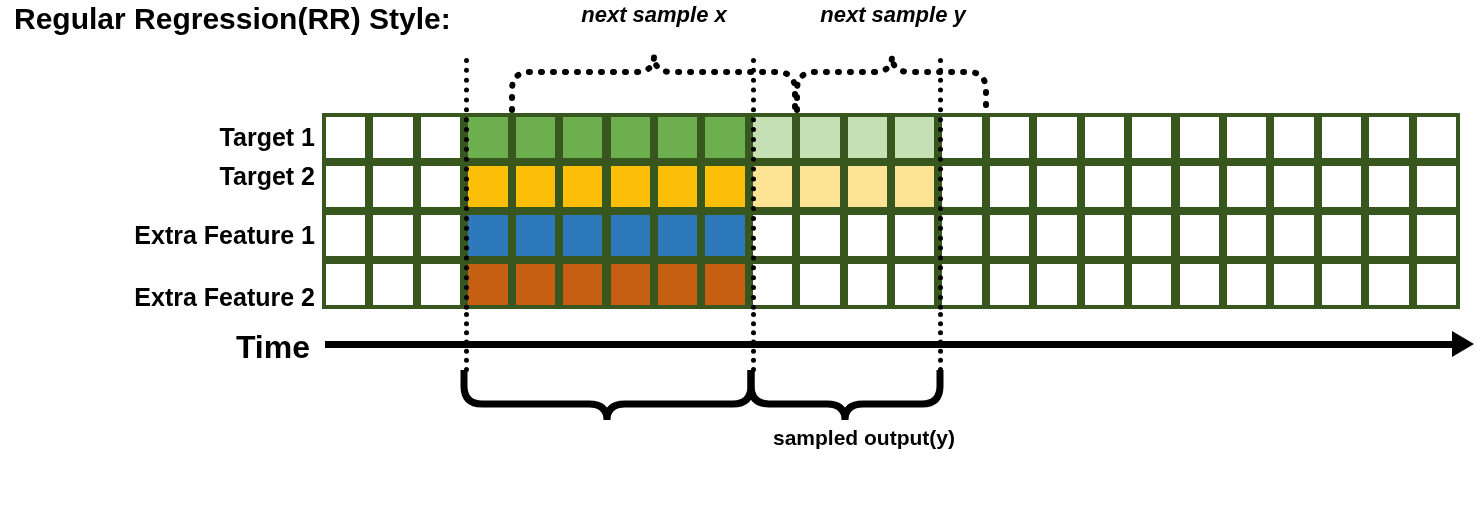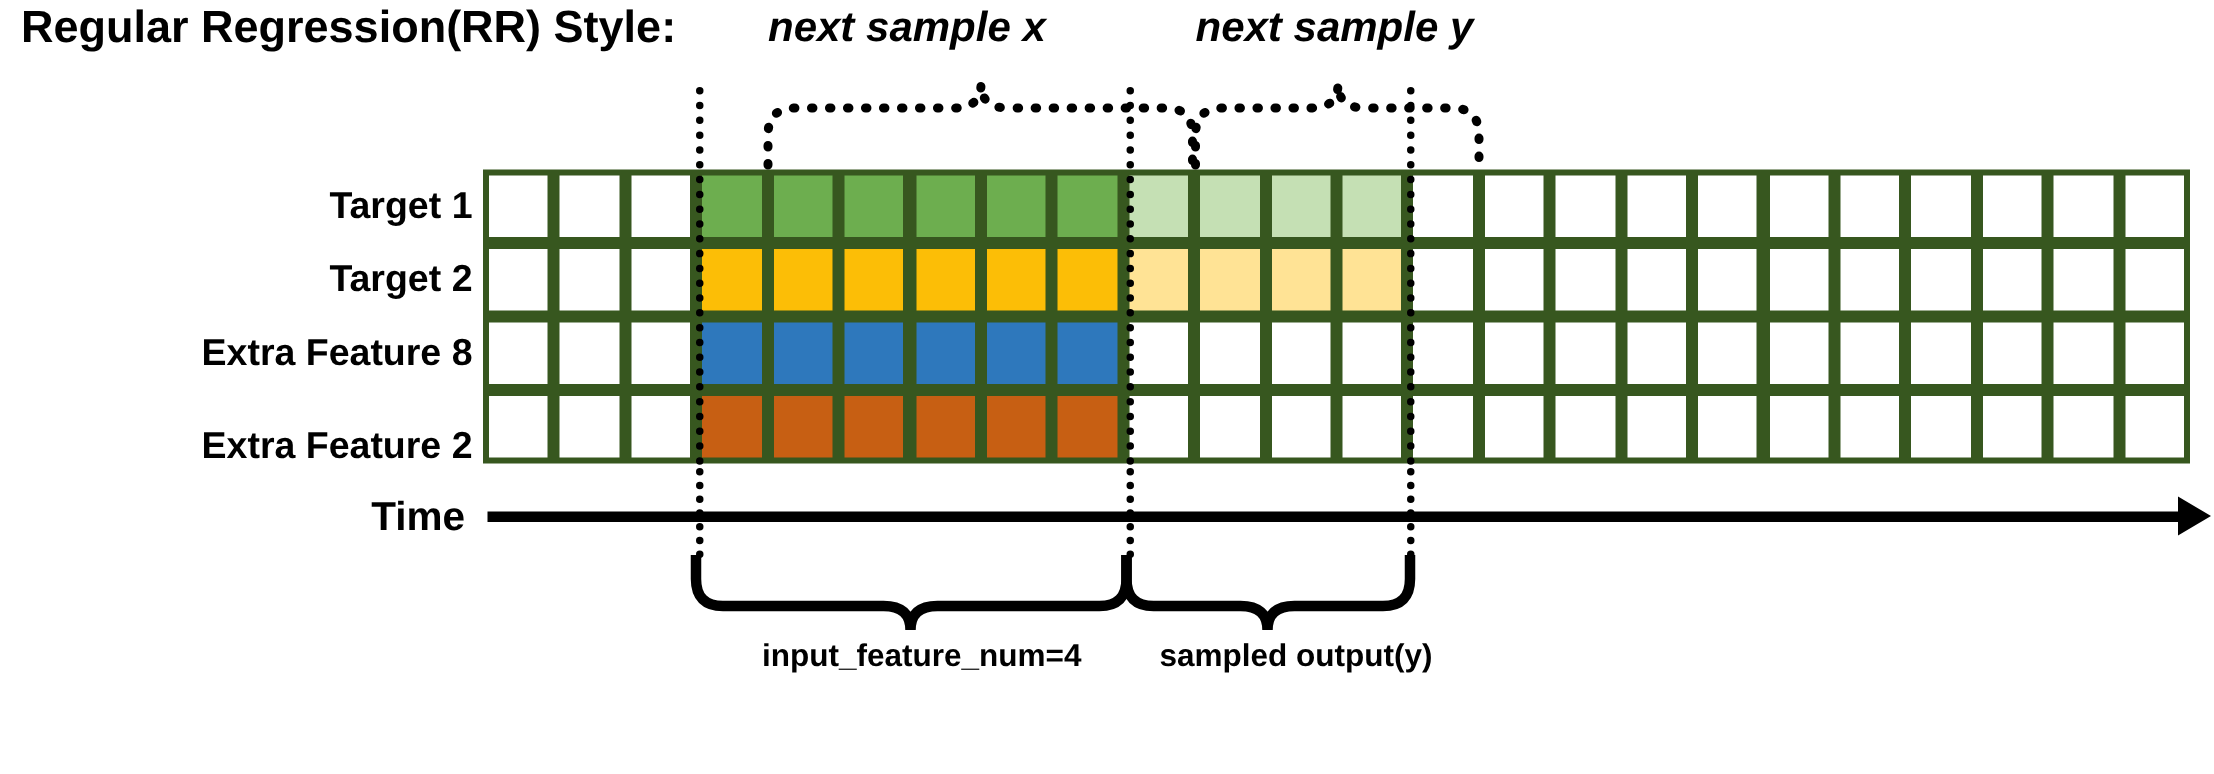--- a/index.html
+++ b/index.html
@@ -14,46 +14,46 @@
   #labels{position:absolute;left:10px;top:113px;width:305px;height:196px;}
 
   
   #grid{position:absolute;left:322px;top:113px;width:1138px;height:196px;
         background:#37571F;box-sizing:border-box;}
   .grid-row{position:absolute;left:0;width:100%;height:49px;}
   .cell{position:absolute;top:4px;height:41px;background:#ffffff;}
 
   
   #timelabel{position:absolute;left:218px;top:329px;width:92px;text-align:right;
-             font-size:27px;font-weight:700;}
+             font-size:32px;font-weight:700;}
   #axis{position:absolute;left:325px;top:341px;width:1135px;height:7px;background:#000;}
   #axis-head{position:absolute;left:1452px;top:331px;width:0;height:0;
              border-left:22px solid #000;border-top:13px solid transparent;
              border-bottom:13px solid transparent;}
 
   
   .vdot{position:absolute;width:0;border-left:5px dotted #000;}
 
   
   #overlay{position:absolute;left:0;top:0;width:1476px;height:516px;pointer-events:none;}
 
   
-  .topcap{position:absolute;font-size:28px;font-style:italic;font-weight:600;
-          white-space:nowrap;}
+  .topcap{position:absolute;font-size:22px;font-style:italic;font-weight:600;
+          white-space:nowrap;text-align:center;}
   .botcap{position:absolute;font-size:21px;font-weight:600;line-height:1.32;white-space:nowrap;}
 </style>
 </head>
 <body>
 
 <div id="title">Regular Regression(RR) Style:</div>
 
 <div id="labels">
   <div class="rowlabel" style="top:10px">Target 1</div>
-  <div class="rowlabel" style="top:59px">Target 2</div>
-  <div class="rowlabel" style="top:108px">Extra Feature 8</div>
+  <div class="rowlabel" style="top:49px">Target 2</div>
+  <div class="rowlabel" style="top:108px">Extra Feature 1</div>
   <div class="rowlabel" style="top:170px">Extra Feature 2</div>
 </div>
 
 <div id="grid">
     <div class="grid-row" style="top: 0px;">
       <div class="cell" style="left: 4px; width: 39.4167px; background: rgb(255, 255, 255);"></div>
       <div class="cell" style="left: 51.4167px; width: 39.4167px; background: rgb(255, 255, 255);"></div>
       <div class="cell" style="left: 98.8333px; width: 39.4167px; background: rgb(255, 255, 255);"></div>
       <div class="cell" style="left: 146.25px; width: 39.4167px; background: rgb(109, 174, 79);"></div>
       <div class="cell" style="left: 193.667px; width: 39.4167px; background: rgb(109, 174, 79);"></div>
@@ -165,21 +165,20 @@
 <div class="vdot" style="left:464px;top:312px;height:60px;"></div>
 <div class="vdot" style="left:751px;top:58px;height:252px;"></div>
 <div class="vdot" style="left:751px;top:312px;height:60px;"></div>
 <div class="vdot" style="left:938px;top:58px;height:252px;"></div>
 <div class="vdot" style="left:938px;top:312px;height:60px;"></div>
 
 <div class="topcap" style="left:512px;top:2px;width:284px;">next sample x</div>
 <div class="topcap" style="left:797px;top:2px;width:192px;">next sample y</div>
 
 <div class="botcap" style="left:508px;top:424px;">
-  <div>input_feature_num=4</div>
 </div>
 <div class="botcap" style="left:773px;top:424px;">
   <div>sampled output(y)</div>
 </div>
 
 <svg id="overlay" viewBox="0 0 1476 516">
 
   <path d="M512,110 L512,90 Q512,72 530,72 L636,72 Q654,72 654,56 Q654,72 672,72 L777,72 Q795,72 795,90 L795,110" fill="none" stroke="#000" stroke-width="6" stroke-linecap="round" stroke-dasharray="1 11"></path>
 
   <path d="M797,110 L797,90 Q797,72 815,72 L874,72 Q892,72 892,56 Q892,72 910,72 L968,72 Q986,72 986,90 L986,110" fill="none" stroke="#000" stroke-width="6" stroke-linecap="round" stroke-dasharray="1 11"></path>

